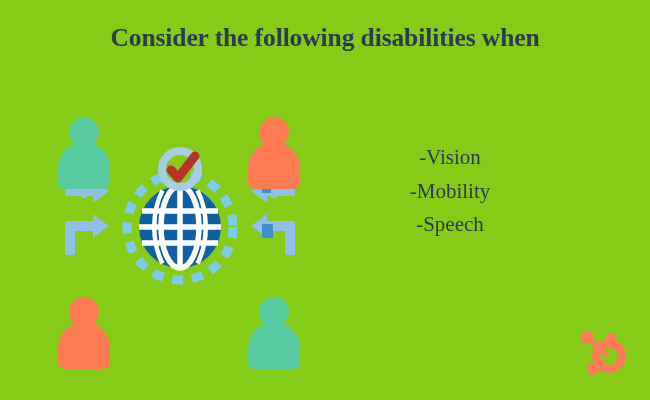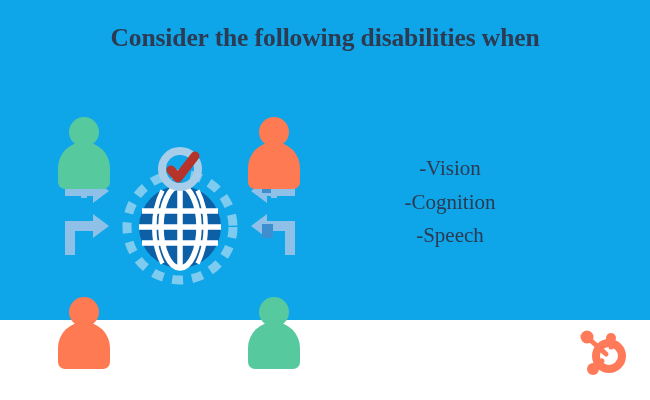--- a/index.html
+++ b/index.html
@@ -10,22 +10,22 @@
   body {
     width: 650px;
     height: 400px;
     overflow: hidden;
     font-family: "Liberation Serif", serif;
     position: relative;
   }
   .slide {
     position: relative;
     width: 650px;
-    height: 320px;
-    background: #0ea5e9;
+    height: 400px;
+    background: #84cc16;
   }
 
   
   .title {
     position: absolute;
     left: 45px;
     top: 22px;
     width: 560px;
     text-align: center;
     font-family: "Liberation Serif", serif;
@@ -34,21 +34,21 @@
     line-height: 31px;
     letter-spacing: -0.1px;
     color: #2c3a52;
   }
   .title-line { display: block; white-space: nowrap; }
 
   
   .list {
     position: absolute;
     left: 355px;
-    top: 152px;
+    top: 141px;
     width: 190px;
     text-align: center;
     font-family: "Liberation Serif", serif;
     font-size: 21px;
     line-height: 33.5px;
     color: #2c3a52;
   }
   .list-item { display: block; white-space: nowrap; }
 
   
@@ -117,21 +117,21 @@
 <body>
 
 <div class="slide">
 
   <div class="title">
     <span class="title-line">Consider the following disabilities when</span>
   </div>
 
   <div class="list">
     <span class="list-item">-Vision</span>
-    <span class="list-item">-Cognition</span>
+    <span class="list-item">-Mobility</span>
     <span class="list-item">-Speech</span>
   </div>
 
   <div class="diagram">
 
     <svg class="arrow-svg" width="280" height="280" viewBox="0 0 280 280">
 
       <g>
         <path d="M25 57 h10 v24 h18 v-7 l16 12 -16 12 v-7 H25 Z" fill="#8fc0e8"></path>
       </g>

